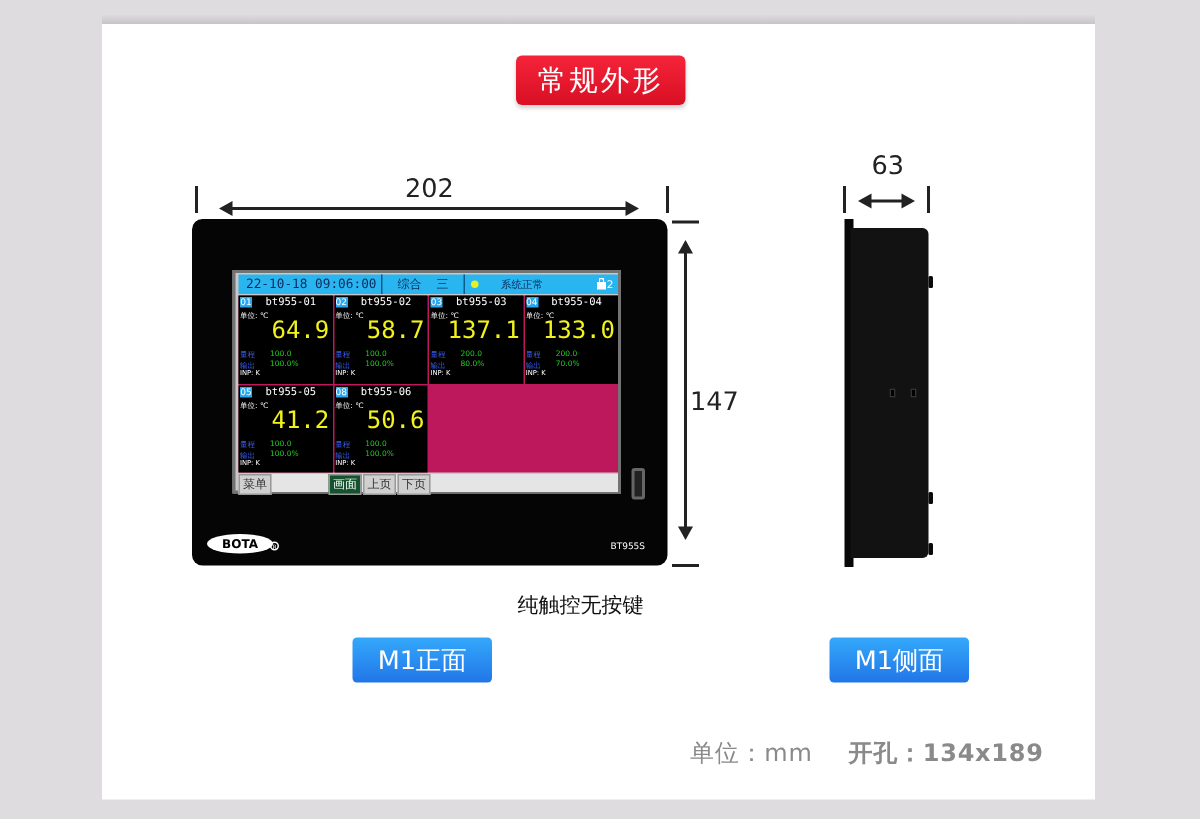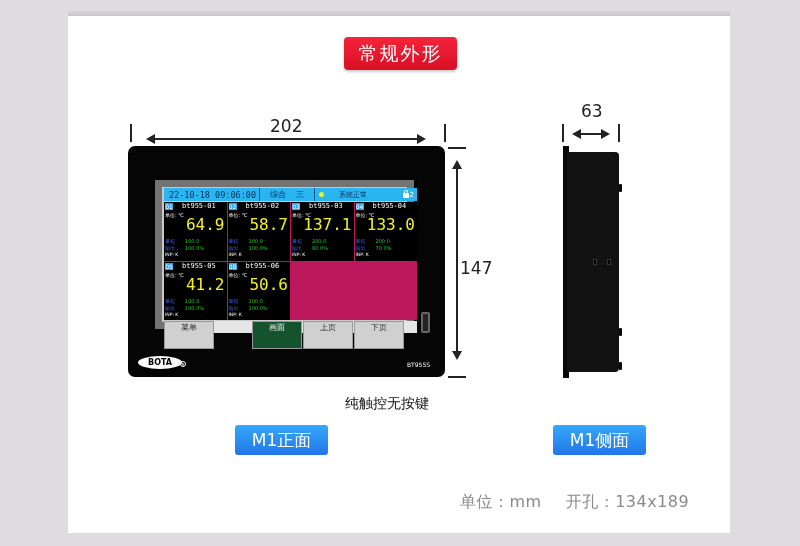--- a/index.html
+++ b/index.html
@@ -19,21 +19,21 @@
   .arrow-h { position: absolute; height: 2px; background: #222; }
   .arrow-h::before, .arrow-h::after { content: ""; position: absolute; top: -4px; border-top: 5px solid transparent; border-bottom: 5px solid transparent; }
   .arrow-h::before { left: -2px; border-right: 9px solid #222; }
   .arrow-h::after { right: -2px; border-left: 9px solid #222; }
   .arrow-v { position: absolute; width: 2px; background: #222; }
   .arrow-v::before, .arrow-v::after { content: ""; position: absolute; left: -4px; border-left: 5px solid transparent; border-right: 5px solid transparent; }
   .arrow-v::before { top: -2px; border-bottom: 9px solid #222; }
   .arrow-v::after { bottom: -2px; border-top: 9px solid #222; }
 
   .device { position: absolute; left: 128px; top: 146px; width: 317px; height: 231px; background: #050505; border-radius: 7px; }
-  .screen { position: absolute; left: 155px; top: 180px; width: 259px; height: 149px; background: #c8c8c8; border: 7px solid #737373; }
+  .screen { position: absolute; left: 155px; top: 180px; width: 259px; height: 149px; background: #c8c8c8; border: 2px solid #737373; }
   .status-bar { position: absolute; left: 2px; top: 1px; width: 253px; height: 13px; background: #29b6f0; display: flex; align-items: center; font-size: 9px; color: #0b2a5c; }
   .sb-date { padding-left: 5px; width: 96px; font-family: "DejaVu Sans Mono", monospace; font-size: 8.5px; border-right: 1px solid #0b5a8c; height: 100%; display: flex; align-items: center; }
   .sb-mode { width: 55px; text-align: center; font-size: 8px; border-right: 1px solid #0b5a8c; height: 100%; display: flex; align-items: center; justify-content: center; gap: 10px; }
   .sb-status { flex: 1; padding-left: 4px; font-size: 7px; display: flex; align-items: center; gap: 15px; }
   .sb-dot { width: 5px; height: 5px; border-radius: 50%; background: #e8f020; }
   .sb-lock { display: flex; align-items: center; gap: 1px; padding-right: 3px; color: #fff; font-size: 7px; }
   .lock-body { width: 6px; height: 5px; background: #fff; position: relative; margin-top: 2px; }
   .lock-body::before { content: ""; position: absolute; left: 1px; top: -3px; width: 4px; height: 4px; border: 1px solid #fff; border-bottom: none; border-radius: 2px 2px 0 0; box-sizing: border-box; }
 
   .grid { position: absolute; left: 2px; top: 15px; width: 253px; height: 118px; display: grid; grid-template-columns: repeat(4, 1fr); grid-template-rows: 1fr 1fr; gap: 1px; background: #be185d; }
@@ -41,38 +41,38 @@
   .cell-no { position: absolute; left: 1px; top: 1px; background: #29a8f0; color: #fff; font-size: 6px; width: 8px; height: 7px; line-height: 7px; text-align: center; }
   .cell-name { position: absolute; left: 18px; top: 0px; font-size: 7px; color: #fff; font-family: "DejaVu Sans Mono", monospace; }
   .cell-unit { position: absolute; left: 1px; top: 10px; font-size: 5px; color: #fff; }
   .cell-val { position: absolute; right: 2px; top: 13px; font-size: 16px; color: #f2f21c; font-family: "DejaVu Sans Mono", monospace; letter-spacing: 0px; }
   .cell-row { position: absolute; left: 1px; font-size: 5px; display: flex; width: 58px; }
   .cell-row .lbl { color: #3a5cf0; width: 18px; }
   .cell-row .v { color: #1ed01e; margin-left: 2px; }
   .cell-inp { position: absolute; left: 1px; top: 50px; font-size: 4.5px; color: #fff; }
 
   .menu-bar { position: absolute; left: 2px; top: 134px; width: 253px; height: 12px; background: #e5e5e5; display: flex; gap: 1px; }
-  .menu-btn { font-size: 8px; color: #333; background: #d0d0d0; padding: 0 16px; height: 28px; line-height: 12px; border: 1px solid #999; }
+  .menu-btn { font-size: 8px; color: #333; background: #d0d0d0; padding: 0 2px; height: 14px; line-height: 12px; border: 1px solid #999; }
   .menu-btn.active { background: #14532d; color: #fff; margin-left: 37px; }
 
   .usb { position: absolute; left: 421px; top: 312px; width: 9px; height: 21px; border: 2px solid #666; border-radius: 2px; background: #222; }
   .logo { position: absolute; left: 138px; top: 356px; width: 44px; height: 13px; background: #fff; border-radius: 50%; color: #000; font-size: 8px; font-weight: bold; display: flex; align-items: center; justify-content: center; font-family: "DejaVu Sans", sans-serif; }
   .logo-r { position: absolute; left: 180px; top: 361px; width: 6px; height: 6px; border-radius: 50%; border: 1px solid #fff; color: #fff; font-size: 4px; text-align: center; line-height: 5px; }
   .model { position: absolute; left: 407px; top: 361px; color: #fff; font-size: 6px; }
 
   .side { position: absolute; left: 563px; top: 146px; width: 58px; height: 232px; }
   .side-flange { position: absolute; left: 0; top: 0; width: 6px; height: 232px; background: #080808; }
   .side-body { position: absolute; left: 4px; top: 6px; width: 52px; height: 220px; background: #121212; border-radius: 0 4px 4px 0; }
   .side-bump { position: absolute; left: 56px; width: 3px; height: 8px; background: #0a0a0a; border-radius: 1px; }
   .side-port { position: absolute; top: 113px; width: 4px; height: 6px; background: #000; border: 1px solid #333; }
 
   .caption { position: absolute; left: 345px; top: 395px; font-size: 14px; color: #111; }
   .blue-btn { position: absolute; top: 425px; width: 93px; height: 30px; border-radius: 3px; background: linear-gradient(#34a8fb, #2176e8); color: #fff; font-size: 17px; display: flex; align-items: center; justify-content: center; }
   .footer { position: absolute; left: 460px; top: 492px; font-size: 16px; color: #8a8a8a; letter-spacing: 0.5px; }
-  .footer span + span { margin-left: 24px; }
+  .footer span + span { margin-left: 24px; font-weight: bold; }
 </style>
 </head>
 <body>
 
 <div class="card-shadow"></div>
 <div class="card"></div>
 
 <div class="title-badge">常规外形</div>
 
 <div class="vline" style="left:130px;top:124px;height:18px;"></div>

